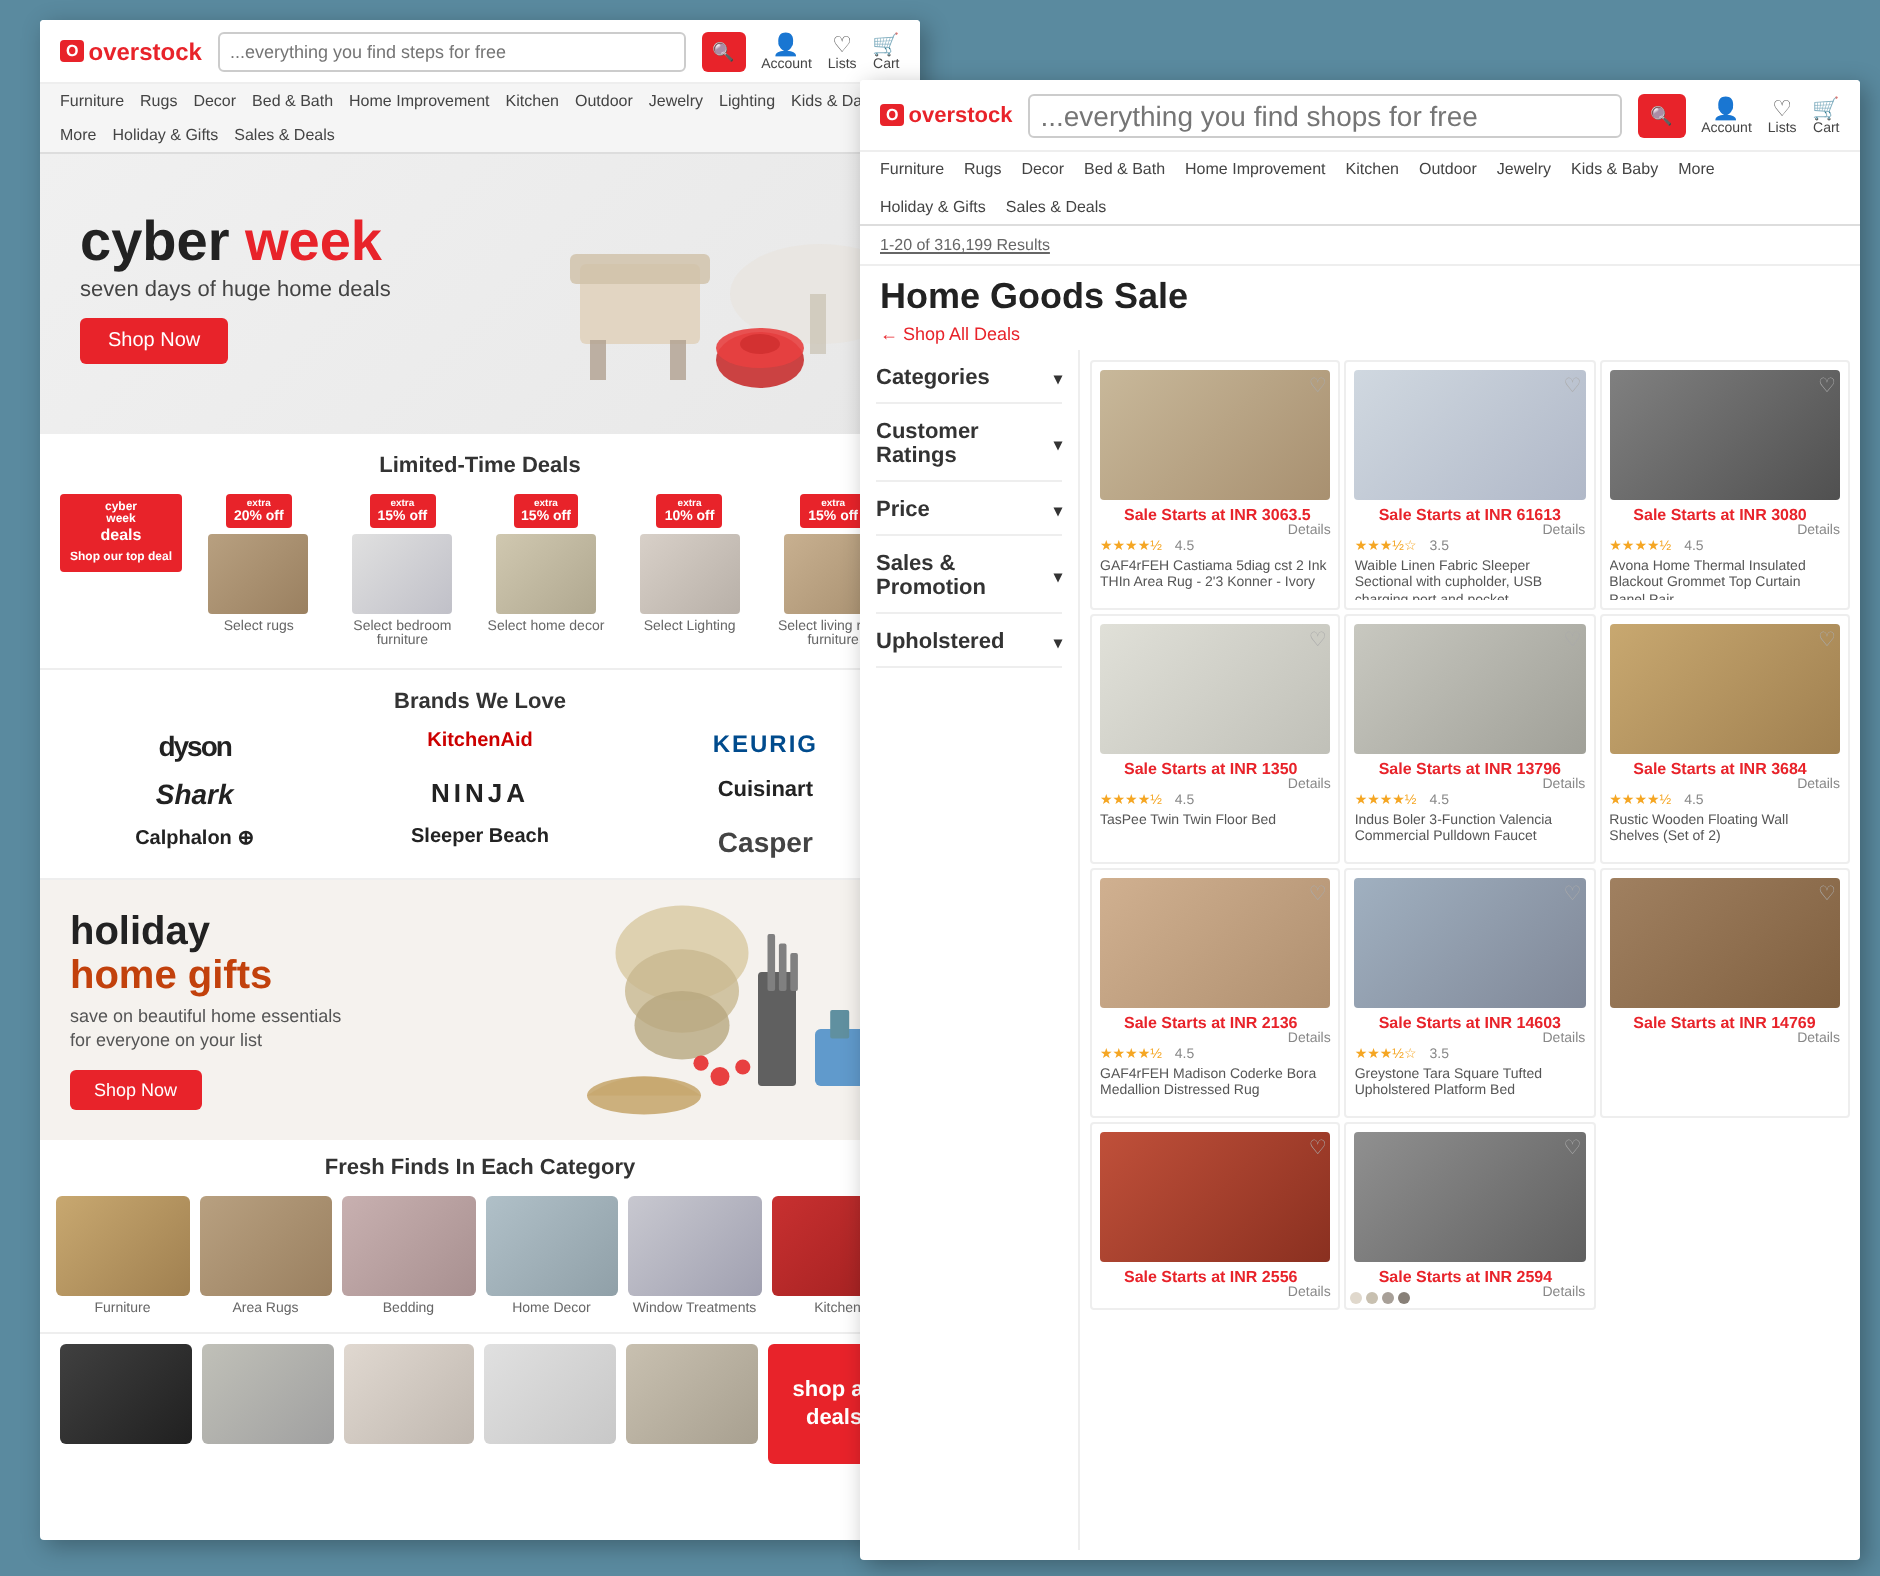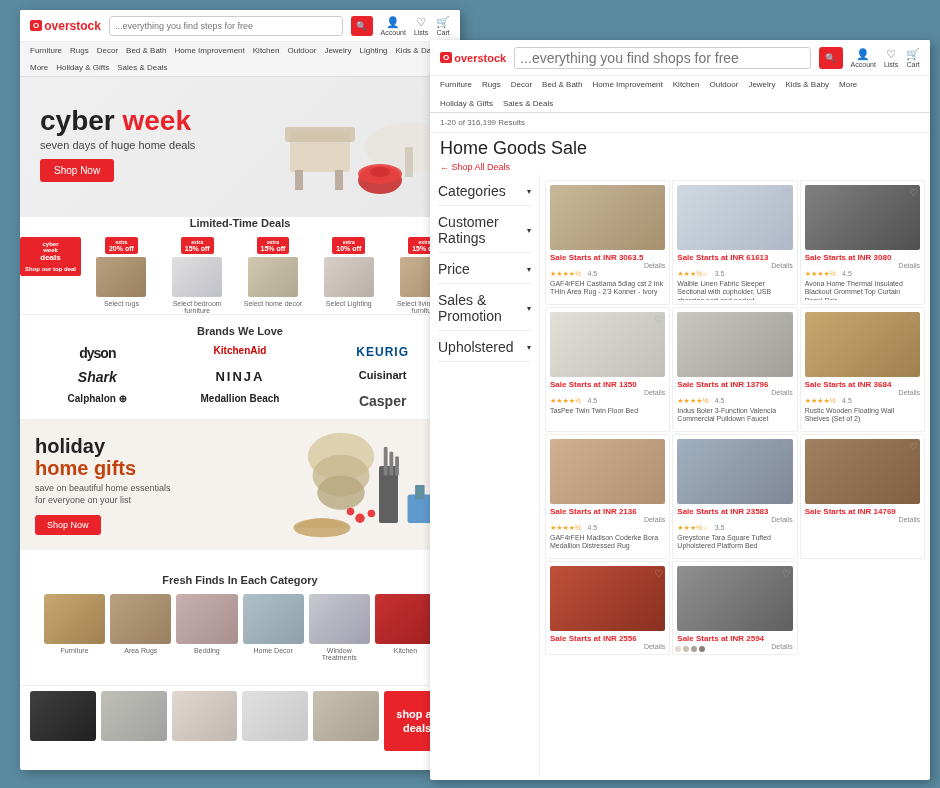--- a/index.html
+++ b/index.html
@@ -130,20 +130,21 @@
       padding: 6px 14px;
       font-size: 10px;
       border-radius: 3px;
       margin-top: 8px;
       cursor: pointer;
       display: block;
     }
 
     
     .limited-deals {
+      padding: 10px;
       border-bottom: 1px solid #eee;
     }
     .section-title {
       font-size: 11px;
       font-weight: bold;
       text-align: center;
       margin-bottom: 8px;
       color: #333;
     }
     .deals-row {
@@ -249,21 +250,21 @@
       padding: 5px 12px;
       font-size: 9px;
       border-radius: 3px;
       margin-top: 8px;
       cursor: pointer;
       display: block;
     }
 
     
     .fresh-finds {
-      padding: 24px;
+      padding: 8px;
       border-bottom: 1px solid #eee;
     }
     .finds-grid {
       display: flex;
       gap: 5px;
       margin-top: 8px;
     }
     .find-item {
       flex: 1;
       text-align: center;
@@ -362,24 +363,25 @@
 
     .breadcrumb-area {
       padding: 5px 10px;
       font-size: 8px;
       color: #666;
       border-bottom: 1px solid #eee;
     }
     .results-count {
       font-size: 8px;
       color: #666;
+      text-decoration: underline;
     }
     .page-title-right {
       font-size: 18px;
-      font-weight: normal;
+      font-weight: bold;
       color: #222;
       padding: 5px 10px 0;
     }
     .breadcrumb-link {
       color: #e8232a;
       text-decoration: none;
       font-size: 9px;
       display: block;
       padding: 3px 10px;
       cursor: pointer;
@@ -412,22 +414,22 @@
       font-size: 9px;
       overflow-y: auto;
       flex-shrink: 0;
     }
     .filter-group {
       margin-bottom: 8px;
       border-bottom: 1px solid #eee;
       padding-bottom: 6px;
     }
     .filter-title {
-      font-weight: normal;
-      font-size: 14px;
+      font-weight: bold;
+      font-size: 11px;
       display: flex;
       justify-content: space-between;
       align-items: center;
       cursor: pointer;
       color: #333;
     }
     .filter-title::after {
       content: '▾';
       font-size: 8px;
     }
@@ -460,20 +462,21 @@
       top: 6px;
       right: 6px;
       font-size: 10px;
       color: #aaa;
       cursor: pointer;
     }
     .product-price {
       font-size: 8px;
       color: #e8232a;
       font-weight: bold;
+      margin-left: 12px;
     }
     .product-stars {
       color: #f5a623;
       font-size: 7px;
     }
     .product-name {
       font-size: 7px;
       color: #555;
       line-height: 1.2;
       height: 20px;
@@ -658,21 +661,21 @@
   <div class="brands-section">
     <div class="section-title">Brands We Love</div>
     <div class="brands-grid">
       <div class="brand-item brand-dyson">dyson</div>
       <div class="brand-item brand-kitchenaid">KitchenAid</div>
       <div class="brand-item brand-keurig">KEURIG</div>
       <div class="brand-item brand-shark">Shark</div>
       <div class="brand-item brand-ninja">NINJA</div>
       <div class="brand-item brand-cuisinart">Cuisinart</div>
       <div class="brand-item brand-calphalon">Calphalon ⊕</div>
-      <div class="brand-item brand-hamilton">Medallion Beach</div>
+      <div class="brand-item brand-hamilton">Sleeper Beach</div>
       <div class="brand-item brand-casper">Casper</div>
     </div>
   </div>
 
   <div class="holiday-banner">
     <div class="holiday-text">
       <div class="holiday-title">
         <span>holiday</span><br>
         <span class="home-gifts-red">home gifts</span>
       </div>
@@ -899,21 +902,21 @@
           <span class="product-stars star-filled">★★★★½</span>
           <span class="star-rating-num">4.5</span>
           <span class="details-link">Details</span>
         </div>
         <div class="product-name">GAF4rFEH Madison Coderke Bora Medallion Distressed Rug</div>
       </div>
 
       <div class="product-card">
         <span class="wishlist-icon">♡</span>
         <div class="product-img color-bed2"></div>
-        <div class="product-price">Sale Starts at INR 23583</div>
+        <div class="product-price">Sale Starts at INR 14603</div>
         <div>
           <span class="product-stars star-filled">★★★½☆</span>
           <span class="star-rating-num">3.5</span>
           <span class="details-link">Details</span>
         </div>
         <div class="product-name">Greystone Tara Square Tufted Upholstered Platform Bed</div>
       </div>
 
       <div class="product-card">
         <span class="wishlist-icon">♡</span>

